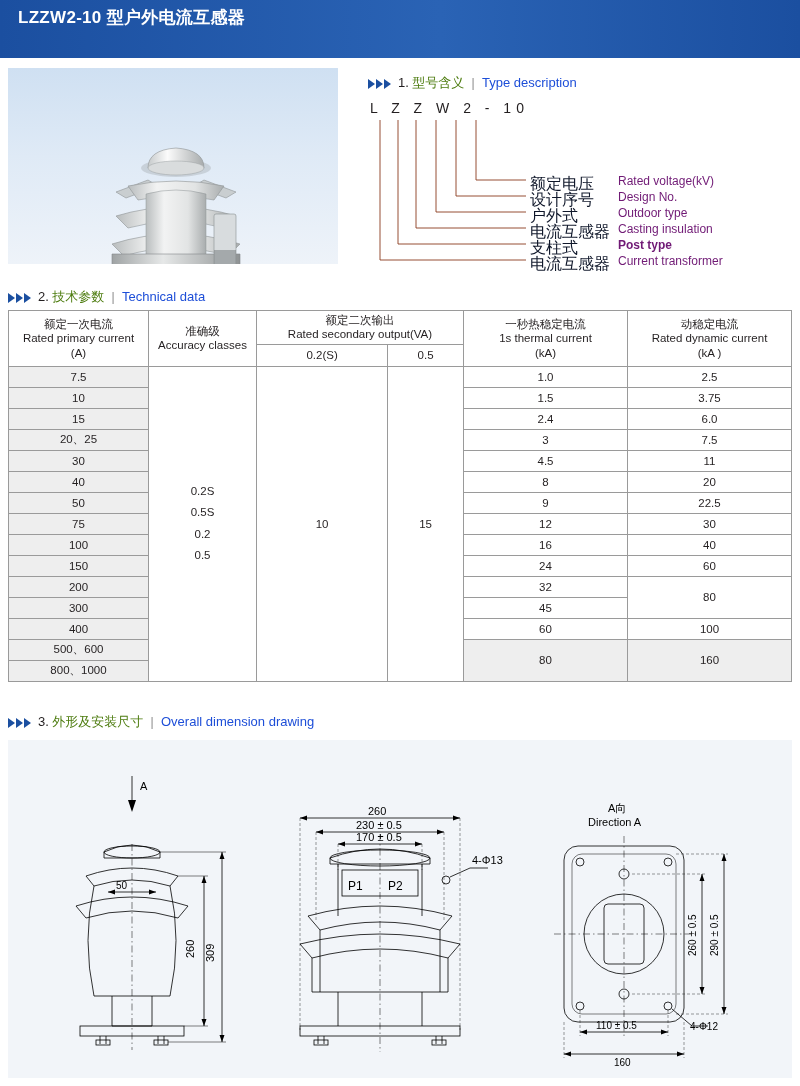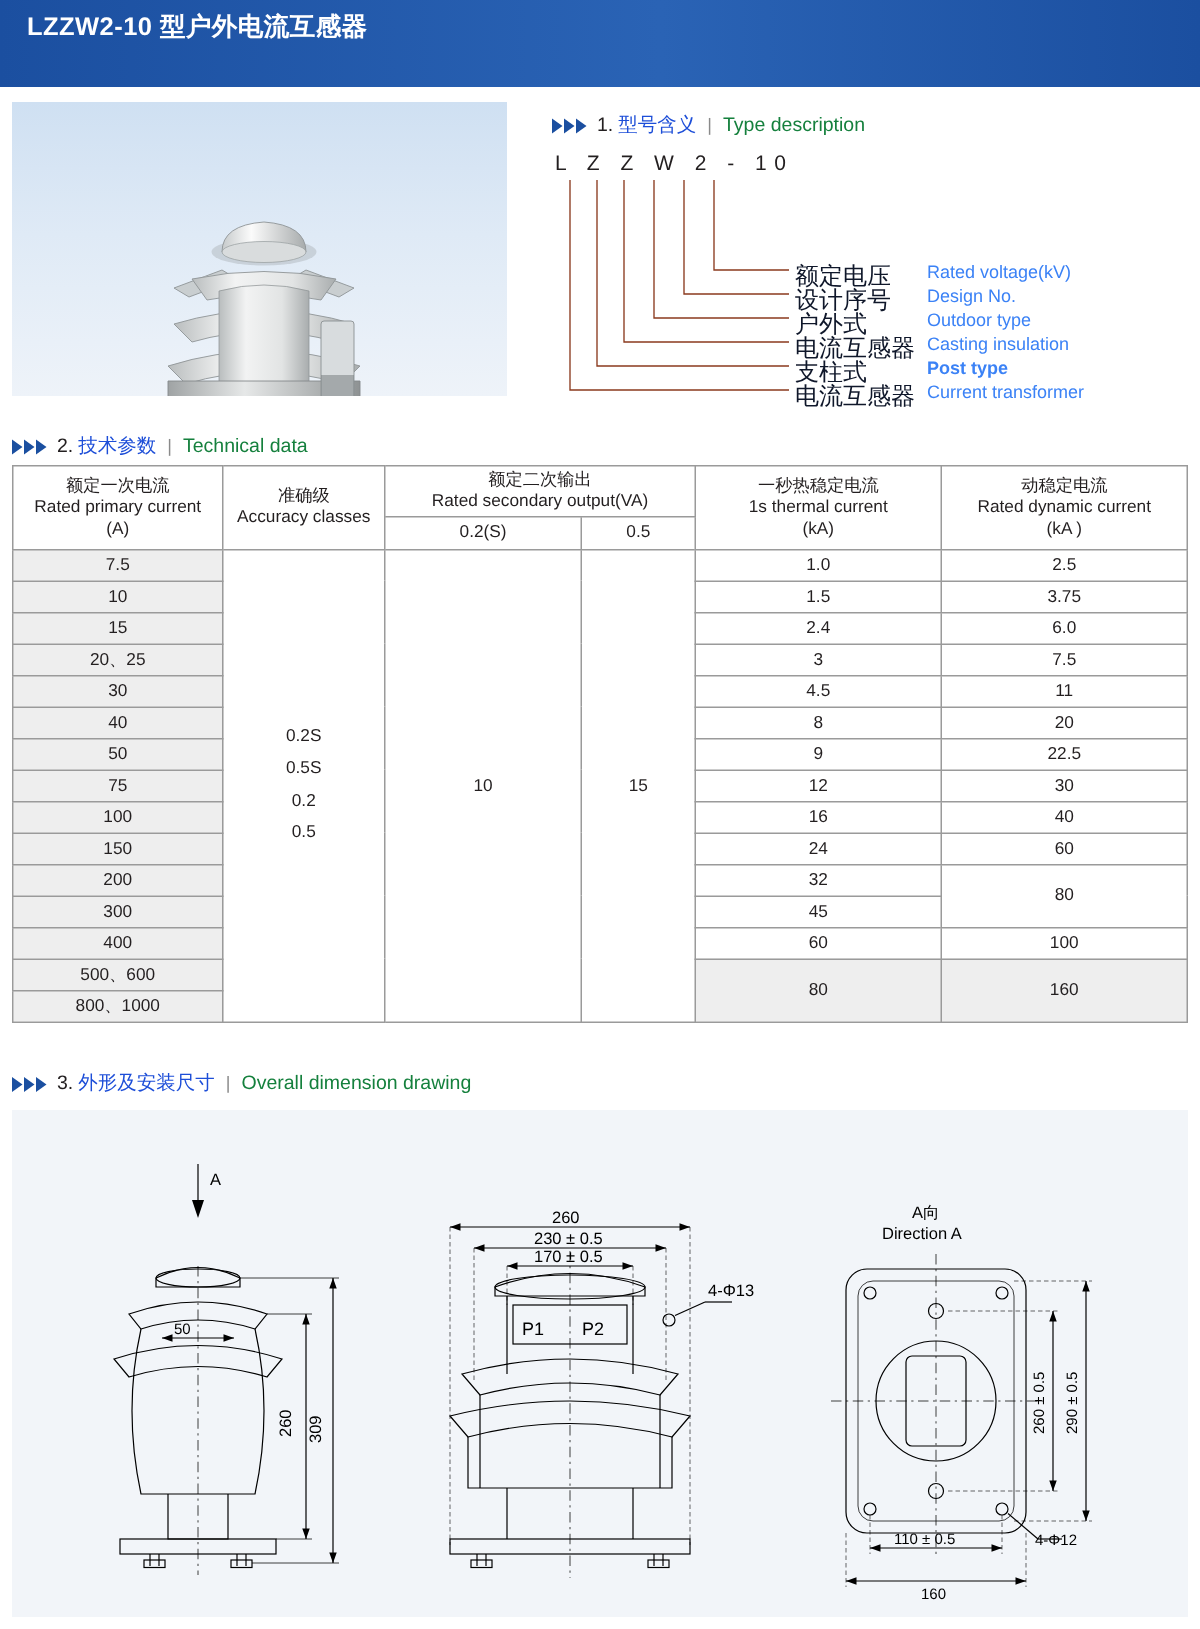--- a/index.html
+++ b/index.html
@@ -34,34 +34,34 @@
   .photo svg { display:block; }
   
   .tri-group { display:inline-block; vertical-align:middle; line-height:0; }
   .tri {
     display:inline-block; width:0; height:0;
     border-top:5px solid transparent; border-bottom:5px solid transparent;
     border-left:7px solid #1b4fa0; margin-right:1px;
   }
   .sec-title { position:absolute; white-space:nowrap; }
   .sec-title .num { font-size:13px; color:#231f20; margin-left:6px; }
-  .sec-title .cn { font-size:13px; color:#1d4ed8; }
+  .sec-title .cn { font-size:13px; color:#4d7c0f; }
   .sec-title .bar { color:#8a8a8a; margin:0 4px; }
-  .sec-title .en { font-size:13px; color:#15803d; }
+  .sec-title .en { font-size:13px; color:#1d4ed8; }
 
   #sec1 { left:368px; top:74px; }
   #sec2 { left:8px; top:288px; }
   #sec3 { left:8px; top:713px; }
 
   
   .typedesc { position:absolute; left:360px; top:96px; width:434px; height:190px; }
   .typedesc .letters { position:absolute; left:10px; top:4px; font-size:14px; letter-spacing:5px; }
   .typedesc svg { position:absolute; left:0; top:0; }
   .td-cn { position:absolute; font-size:16px; color:#0f172a; white-space:nowrap; }
-  .td-en { position:absolute; font-size:12px; color:#3b82f6; white-space:nowrap; left:258px; }
+  .td-en { position:absolute; font-size:12px; color:#701a75; white-space:nowrap; left:258px; }
 
   
   table.tech {
     position:absolute; left:8px; top:310px; width:784px;
     border-collapse:collapse; font-size:11.5px;
   }
   table.tech td, table.tech th {
     border:1px solid #9a9a9a; text-align:center; vertical-align:middle;
     padding:2px 2px; font-weight:normal; color:#231f20;
   }

